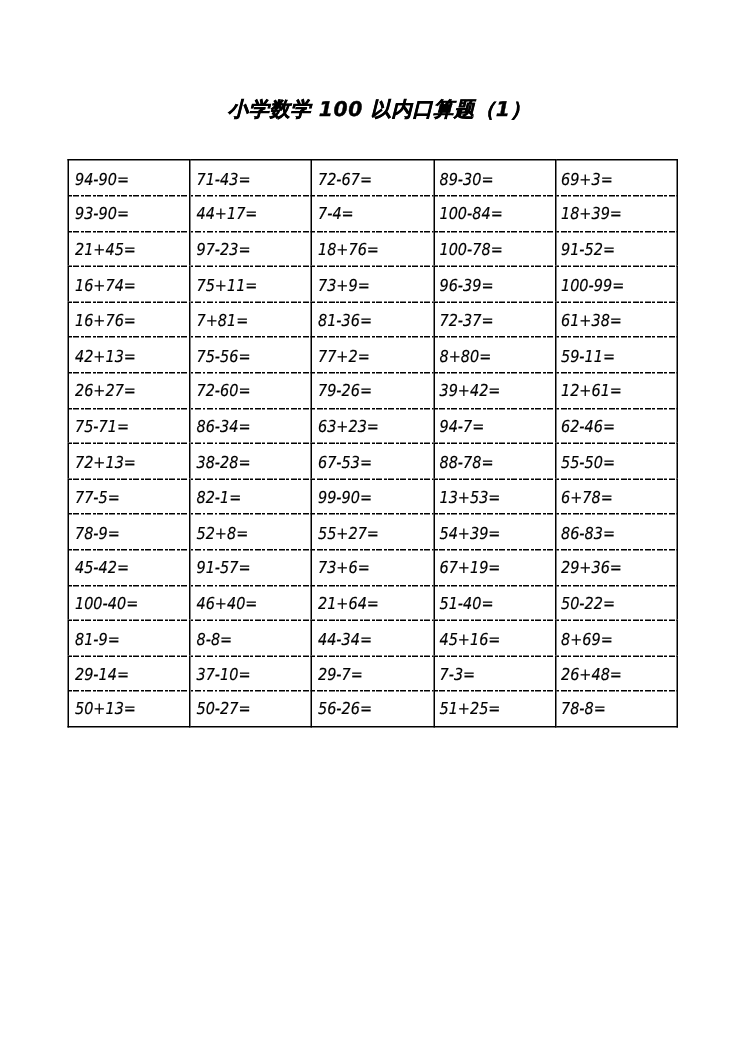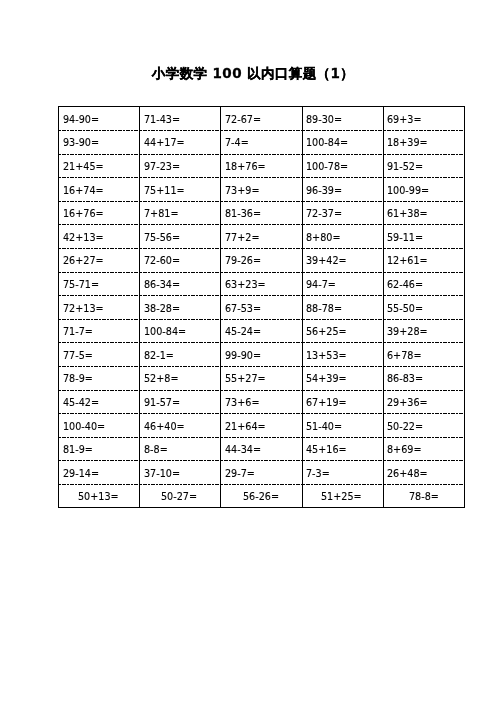--- a/index.html
+++ b/index.html
@@ -9,53 +9,54 @@
     background:#ffffff;
     color:#000000;
     font-family:"DejaVu Sans", sans-serif;
     filter:opacity(1);
   }
   .page {
     position:relative;
     width:496px; height:702px;
     background:#ffffff;
     overflow:hidden;
+    font-style:italic;
   }
   .title {
     position:absolute; left:5px; top:63px; width:496px;
     text-align:center;
     font-family:"DejaVu Sans", sans-serif;
     font-size:13.5px;
     font-weight:bold;
     letter-spacing:0.4px;
     -webkit-text-stroke:0.28px #000000;
     line-height:20px;
     white-space:nowrap;
   }
   .sheet {
-    position:absolute; left:58px; top:106px;
+    position:absolute; left:45px; top:106px;
     width:406px;
     box-sizing:border-box;
     border-collapse:collapse;
     table-layout:fixed;
   }
   .sheet td.cell {
     box-sizing:border-box;
     width:81.2px;
     height:23.6px;
     border-left:1px solid #000000;
     border-right:1px solid #000000;
     border-bottom:0;
     padding:0 0 0 3.6px;
     vertical-align:middle;
     white-space:nowrap;
     position:relative;
   }
   .sheet tr:first-child td.cell { border-top:1px solid #000000; }
-  .sheet tr:last-child td.cell  { border-bottom:1px solid #000000;text-align:center; }
+  .sheet tr:last-child td.cell  { border-bottom:1px solid #000000; }
   .sheet tr:not(:last-child) td.cell::after {
     content:"";
     position:absolute;
     left:0; right:0; bottom:-1px;
     height:1px;
     background:repeating-linear-gradient(to right,
       #000000 0 1.8px, transparent 1.8px 3px,
       #000000 3px 7px, transparent 7px 8px);
   }
   .expr {
@@ -133,27 +134,20 @@
           <td class="cell"><span class="expr">62-46=</span></td>
         </tr>
       <tr class="row">
           <td class="cell"><span class="expr">72+13=</span></td>
           <td class="cell"><span class="expr">38-28=</span></td>
           <td class="cell"><span class="expr">67-53=</span></td>
           <td class="cell"><span class="expr">88-78=</span></td>
           <td class="cell"><span class="expr">55-50=</span></td>
         </tr>
       <tr class="row">
-          <td class="cell"><span class="expr">71-7=</span></td>
-          <td class="cell"><span class="expr">100-84=</span></td>
-          <td class="cell"><span class="expr">45-24=</span></td>
-          <td class="cell"><span class="expr">56+25=</span></td>
-          <td class="cell"><span class="expr">39+28=</span></td>
-        </tr>
-      <tr class="row">
           <td class="cell"><span class="expr">77-5=</span></td>
           <td class="cell"><span class="expr">82-1=</span></td>
           <td class="cell"><span class="expr">99-90=</span></td>
           <td class="cell"><span class="expr">13+53=</span></td>
           <td class="cell"><span class="expr">6+78=</span></td>
         </tr>
       <tr class="row">
           <td class="cell"><span class="expr">78-9=</span></td>
           <td class="cell"><span class="expr">52+8=</span></td>
           <td class="cell"><span class="expr">55+27=</span></td>

